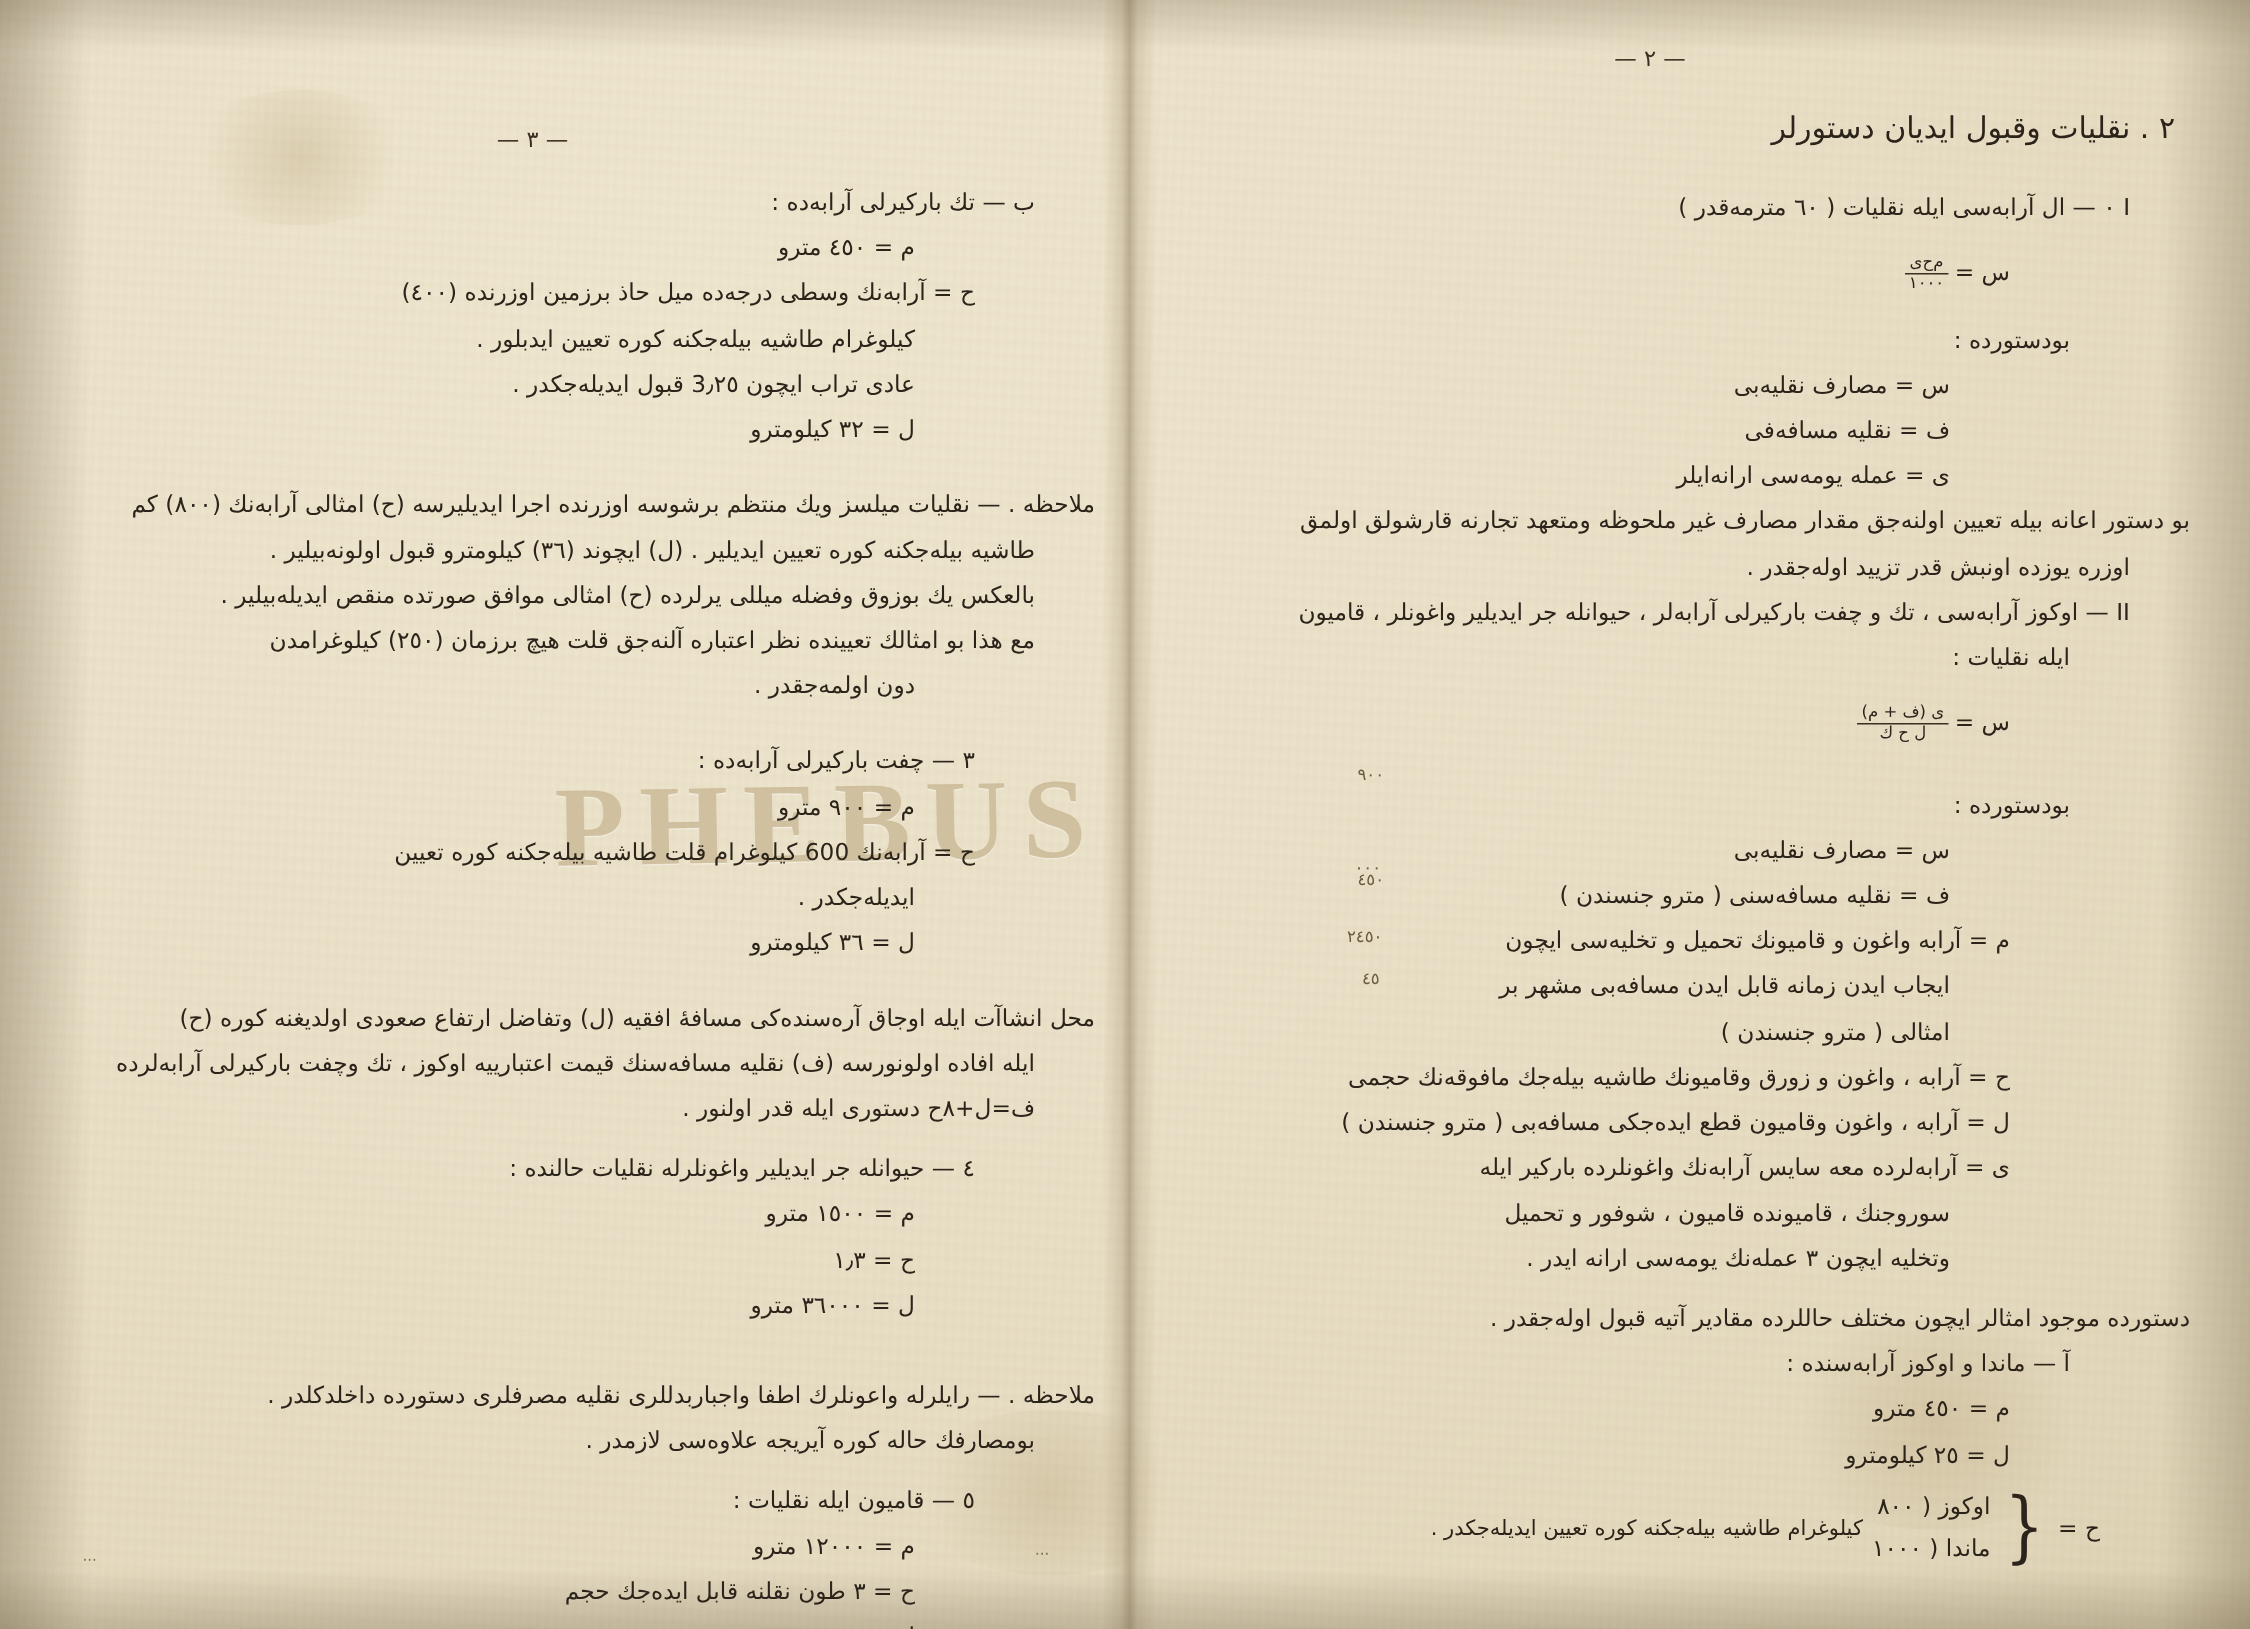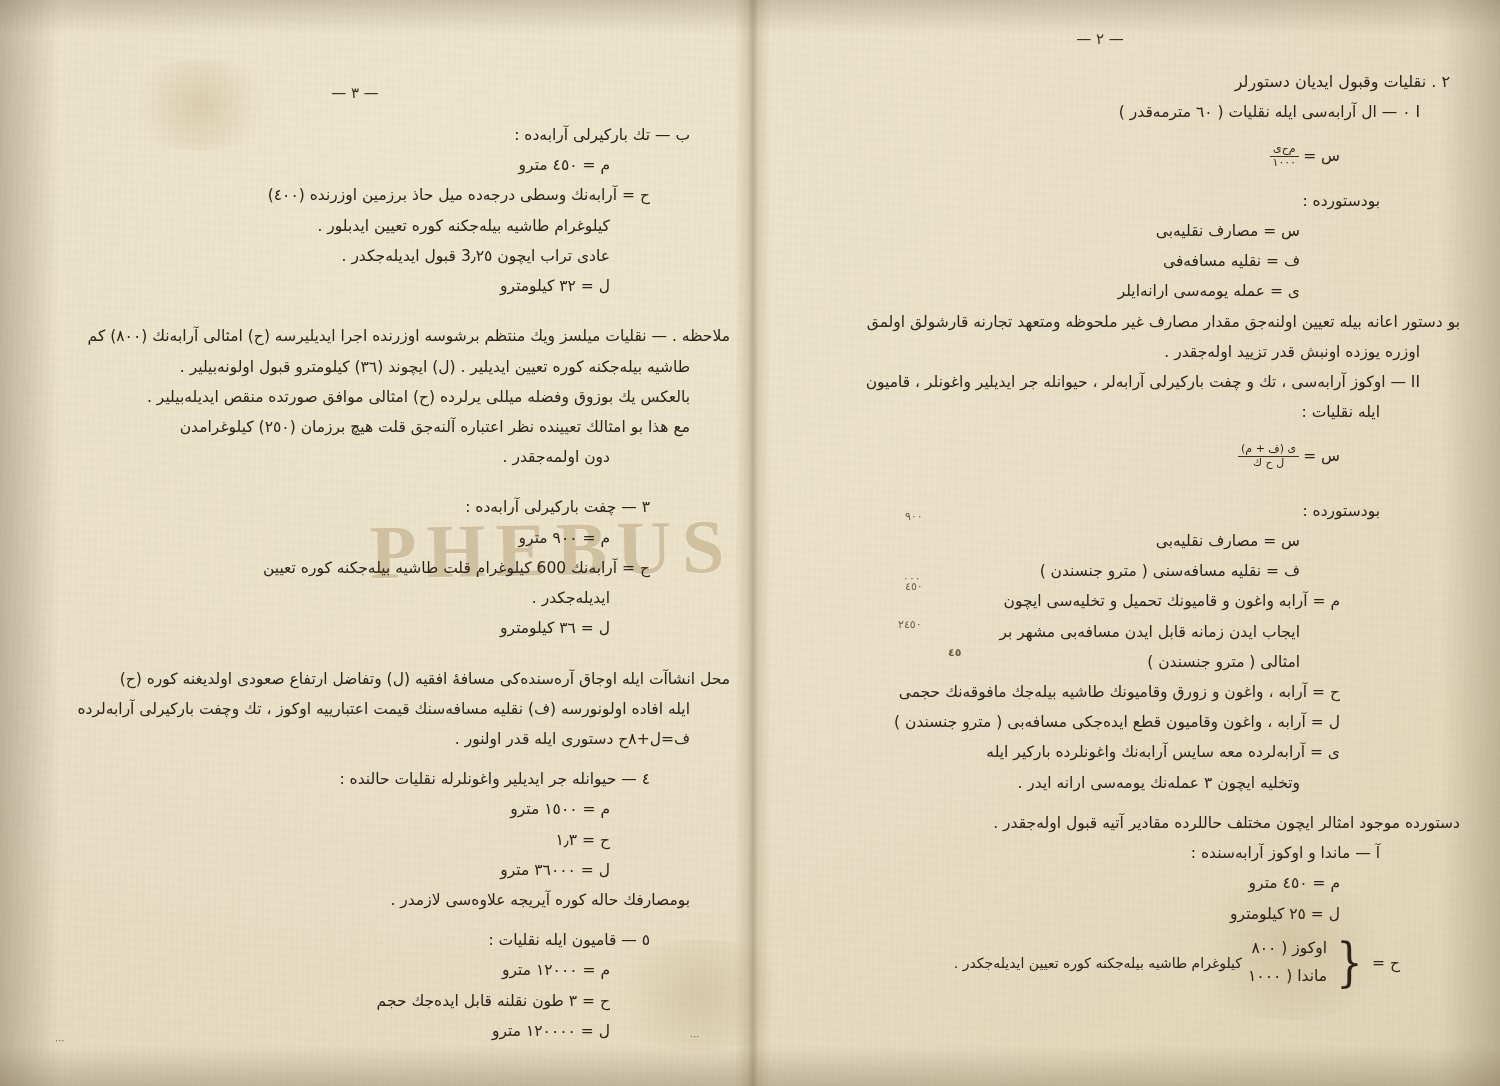--- a/index.html
+++ b/index.html
@@ -207,31 +207,32 @@
         <div class="ln ind-2"><span>ح = آرابه‌نك 600 كيلوغرام قلت طاشيه بيله‌جكنه كوره تعيين</span></div>
         <div class="ln ind-3"><span>ايديله‌جكدر .</span></div>
         <div class="ln ind-3"><span>ل = ٣٦ كيلومترو</span></div>
         <div class="ln ind-0 gap-m"><span>محل انشاآت ايله اوجاق آرەسنده‌كى مسافهٔ افقيه (ل) وتفاضل ارتفاع صعودى اولديغنه كوره (ح)</span></div>
         <div class="ln ind-1"><span>ايله افاده اولونورسه (ف) نقليه مسافه‌سنك قيمت اعتبارييه اوكوز ، تك وچفت باركيرلى آرابه‌لرده</span></div>
         <div class="ln ind-1"><span>ف=ل+٨ح  دستورى ايله قدر اولنور .</span></div>
         <div class="ln ind-2 gap-s"><span>٤ — حيوانله جر ايديلير واغونلرله نقليات حالنده :</span></div>
         <div class="ln ind-3"><span>م = ١٥٠٠ مترو</span></div>
         <div class="ln ind-3"><span>ح = ١٫٣</span></div>
         <div class="ln ind-3"><span>ل = ٣٦٠٠٠ مترو</span></div>
+        <div class="ln ind-0 gap-l"><span>ملاحظه . — رايلرله واعونلرك اطفا واجباربدللرى نقليه مصرفلرى دستورده داخلدكلدر .</span></div>
         <div class="ln ind-1"><span>بومصارفك حاله كوره آيريجه علاوه‌سى لازمدر .</span></div>
         <div class="ln ind-2 gap-s"><span>٥ — قاميون ايله نقليات :</span></div>
         <div class="ln ind-3"><span>م = ١٢٠٠٠ مترو</span></div>
         <div class="ln ind-3"><span>ح = ٣ طون نقلنه قابل ايده‌جك حجم</span></div>
         <div class="ln ind-3"><span>ل = ١٢٠٠٠٠ مترو</span></div>
       </div>
   </div>
 
   <div class="page-col page-right">
     <div class="folio right-folio">— ٢ —</div>
-    <div class="ln" style="padding-right:10px; font-size:16px; ">٢ . نقليات وقبول ايديان دستورلر</div>
+    <div class="ln" style="padding-right:10px; font-size:20px; margin-bottom:18px;">٢ . نقليات وقبول ايديان دستورلر</div>
     <div id="right-body">
         <div class="ln ind-1"><span>I ٠ — ال آرابه‌سى ايله نقليات ( ٦٠ مترمه‌قدر )</span></div>
         <div class="ln ind-3"><span>س =</span><span class="frac"><span class="num">م‌ح‌ى</span><span class="den">١٠٠٠</span></span></div>
         <div class="ln ind-2"><span>بودستورده :</span></div>
         <div class="ln ind-4"><span>س = مصارف نقليه‌بى</span></div>
         <div class="ln ind-4"><span>ف = نقليه مسافه‌فى</span></div>
         <div class="ln ind-4"><span>ى = عمله يومه‌سى ارانه‌ايلر</span></div>
         <div class="ln ind-0"><span>بو دستور اعانه بيله تعيين اولنه‌جق مقدار مصارف غير ملحوظه ومتعهد تجارنه قارشولق اولمق</span></div>
         <div class="ln ind-1"><span>اوزره يوزده اونبش قدر تزييد اوله‌جقدر .</span></div>
         <div class="ln ind-1"><span>II — اوكوز آرابه‌سى ، تك و چفت باركيرلى آرابه‌لر ، حيوانله جر ايديلير واغونلر ، قاميون</span></div>
@@ -239,20 +240,21 @@
         <div class="ln ind-3"><span>س =</span><span class="frac"><span class="num">ى (ف + م)</span><span class="den">ل ح ك</span></span></div>
         <div class="ln ind-2 gap-s"><span>بودستورده :</span></div>
         <div class="ln ind-4"><span>س = مصارف نقليه‌بى</span></div>
         <div class="ln ind-4"><span>ف = نقليه مسافه‌سنى ( مترو جنسندن )</span></div>
         <div class="ln ind-3"><span>م = آرابه واغون و قاميونك تحميل و تخليه‌سى ايچون</span></div>
         <div class="ln ind-4"><span>ايجاب ايدن زمانه قابل ايدن مسافه‌بى مشهر بر</span></div>
         <div class="ln ind-4"><span>امثالى ( مترو جنسندن )</span></div>
         <div class="ln ind-3"><span>ح = آرابه ، واغون و زورق وقاميونك طاشيه بيله‌جك مافوقه‌نك حجمى</span></div>
         <div class="ln ind-3"><span>ل = آرابه ، واغون وقاميون قطع ايده‌جكى مسافه‌بى ( مترو جنسندن )</span></div>
         <div class="ln ind-3"><span>ى = آرابه‌لرده معه سايس آرابه‌نك واغونلرده باركير ايله</span></div>
+        <div class="ln ind-4"><span>سوروجنك ، قاميونده قاميون ، شوفور و تحميل</span></div>
         <div class="ln ind-4"><span>وتخليه ايچون ٣ عمله‌نك يومه‌سى ارانه ايدر .</span></div>
         <div class="ln ind-0 gap-s"><span>دستورده موجود امثالر ايچون مختلف حاللرده مقادير آتيه قبول اوله‌جقدر .</span></div>
         <div class="ln ind-2"><span>آ — ماندا و اوكوز آرابه‌سنده :</span></div>
         <div class="ln ind-3"><span>م = ٤٥٠ مترو</span></div>
         <div class="ln ind-3"><span>ل = ٢٥ كيلومترو</span></div>
       </div>
 
     <div style="margin-top:6px;">
       <div class="brace-row" style="padding-right:60px;">
         <span>ح =</span>
@@ -264,17 +266,17 @@
         <span class="small">كيلوغرام طاشيه بيله‌جكنه كوره تعيين ايديله‌جكدر .</span>
       </div>
       <div class="ln ind-3" style="margin-top:10px;"></div>
     </div>
   </div>
 
   <div class="marginnote" style="left:905px; top:510px;">٩٠٠</div>
   <div class="marginnote" style="left:903px; top:572px;">٠٠٠</div>
   <div class="marginnote" style="left:905px; top:580px;">٤٥٠</div>
   <div class="marginnote" style="left:898px; top:618px;">٢٤٥٠</div>
-  <div class="marginnote" style="left:948px; top:646px;font-weight:bold;">٤٥</div>
+  <div class="marginnote" style="left:908px; top:646px;">٤٥</div>
 
   <div class="corner-mark" style="left:55px; bottom:40px;">···</div>
   <div class="corner-mark" style="left:690px; bottom:44px;">···</div>
 </div>
 
 </body></html>

